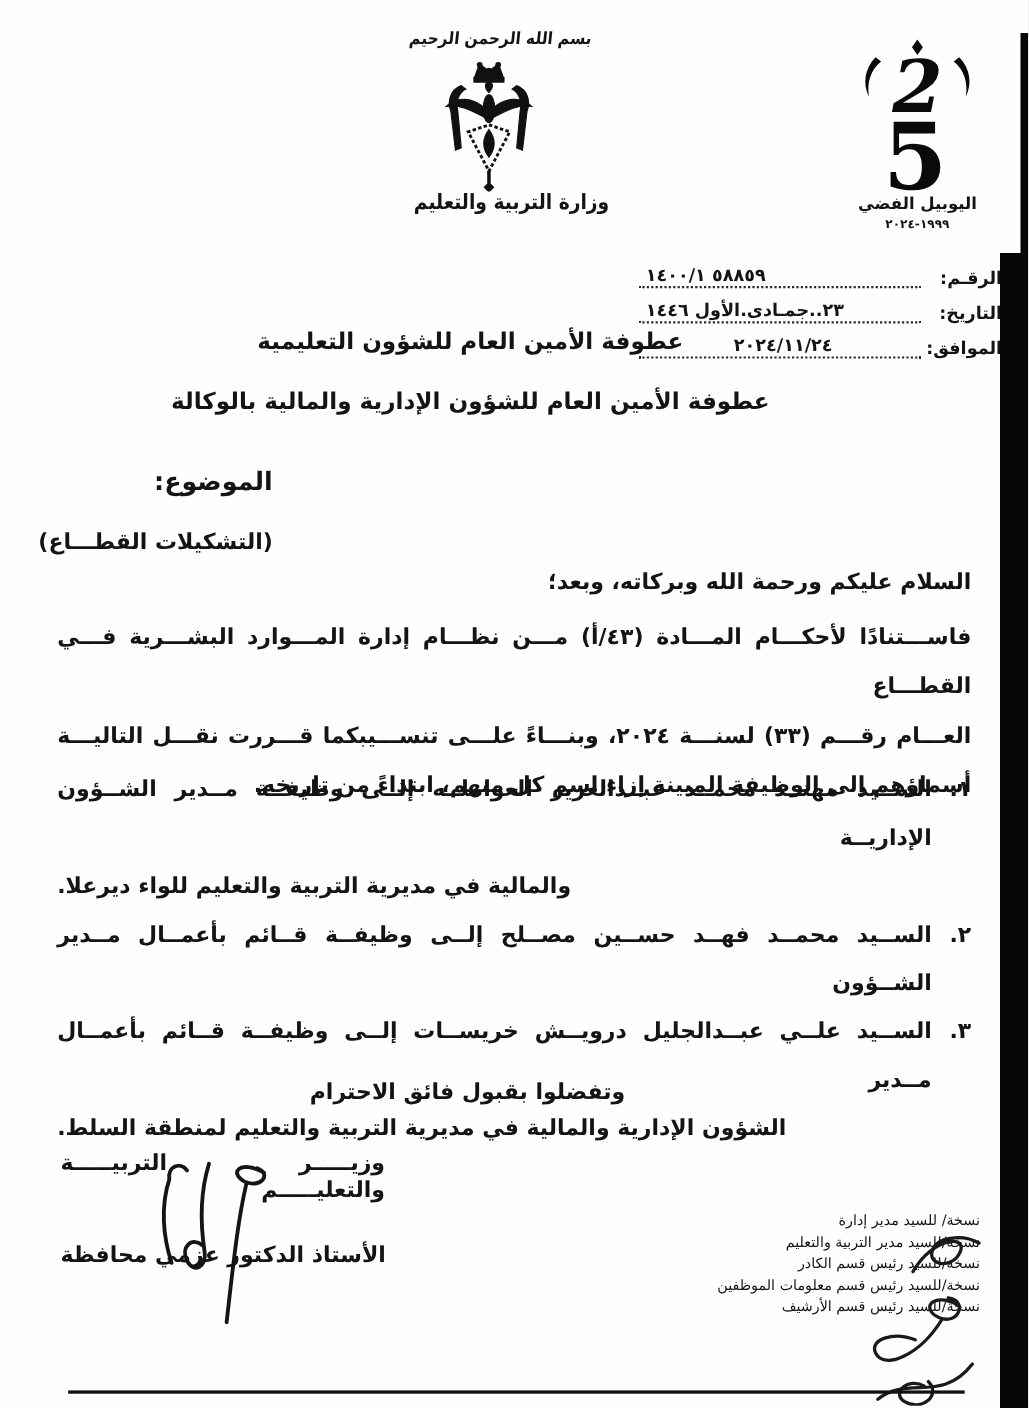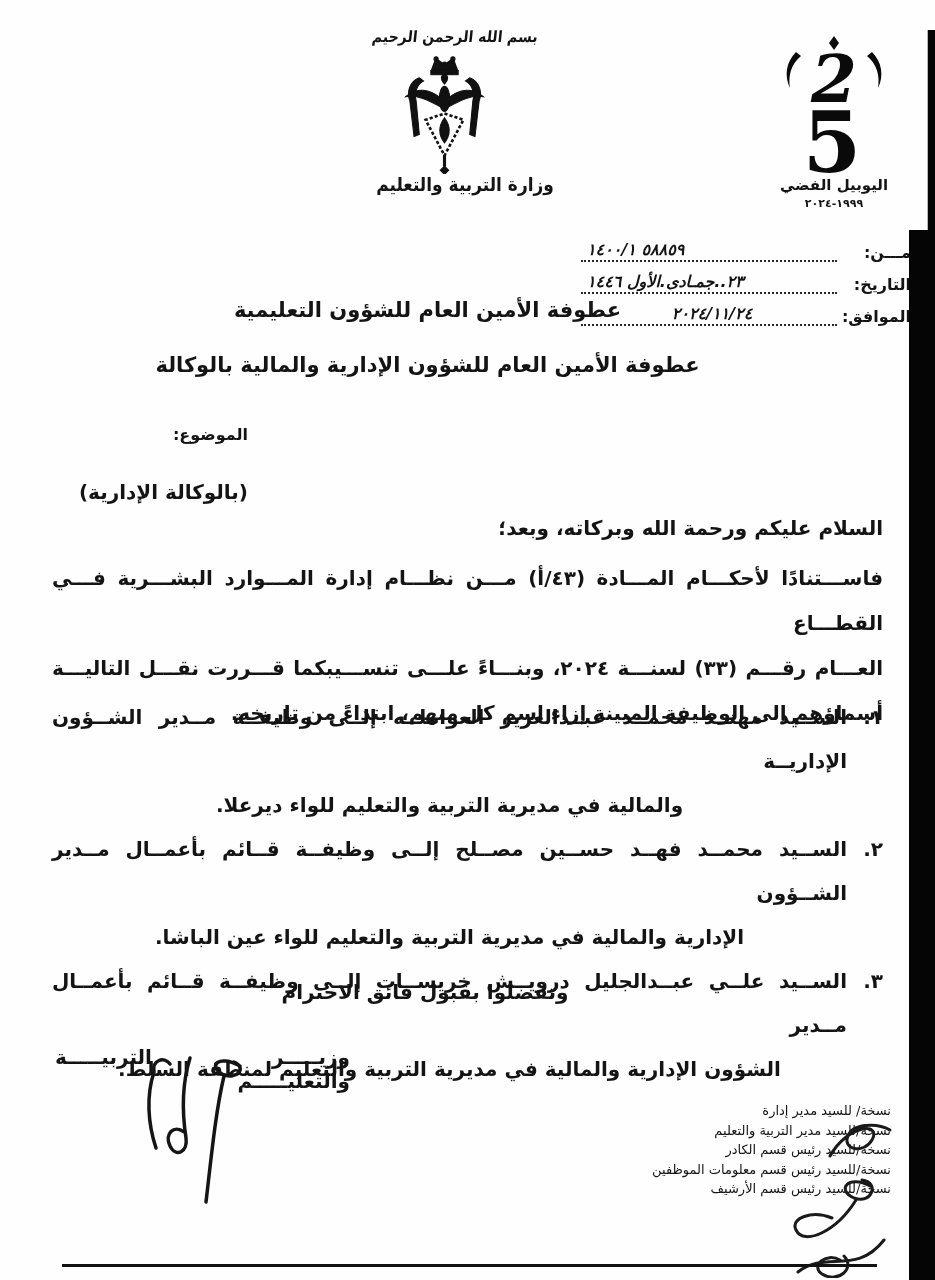--- a/index.html
+++ b/index.html
@@ -19,37 +19,37 @@
   .ministry-name{top:174px;left:340px;width:250px;font-size:17px;text-align:center;
     transform:scaleY(1.12);letter-spacing:.5px;}
   .jubilee{top:30px;left:758px;width:152px;text-align:center;}
   .jubilee .label{font-size:15px;margin-top:-4px;}
   .jubilee .years{font-size:11px;letter-spacing:2px;margin-top:3px;}
   
   .refblock{top:230px;right:24px;width:330px;}
   .ref-row{display:flex;align-items:flex-end;height:32px;}
   .ref-label{width:74px;font-size:16px;flex:0 0 auto;}
   .ref-box{flex:1;border-bottom:2px dotted #2a2a2a;padding-bottom:1px;}
-  .ref-val{display:block;text-align:left;font-size:16px;letter-spacing:2px;padding-left:6px;font-style:italic;}
+  .ref-val{display:block;text-align:left;font-size:16px;letter-spacing:2px;padding-left:6px;}
   
   .recip1{top:298px;left:0;width:855px;text-align:center;font-size:21px;}
   .recip2{top:353px;left:0;width:855px;text-align:center;font-size:21px;}
   
-  .subj-label{top:425px;right:687px;font-size:16px;white-space:nowrap;}
+  .subj-label{top:425px;right:687px;font-size:23px;white-space:nowrap;}
   .subj-value{top:480px;right:687px;font-size:20px;white-space:nowrap;}
   
   .greeting{top:516px;right:52px;font-size:20px;white-space:nowrap;}
   .bodypara{top:556px;left:52px;right:52px;font-size:20px;line-height:45px;}
   .bodypara .last{text-align:right;text-align-last:right;}
   
   .items{top:695px;left:52px;right:52px;font-size:20px;line-height:44px;}
   .item-row{display:flex;}
   .item-marker{flex:0 0 36px;}
   .item-text{flex:1;}
-  .item-cont{margin-right:36px;text-align:center;}
+  .item-cont{margin-right:36px;text-align:left;}
   
   .closing{top:980px;left:0;width:850px;text-align:center;font-size:20px;}
   .minister-title{top:1045px;left:55px;width:295px;font-size:20px;}
   .sig-svg{top:1050px;left:112px;width:160px;height:165px;}
   .minister-name{top:1128px;left:55px;font-size:20px;white-space:nowrap;}
   
   .copies{top:1101px;right:44px;text-align:right;font-size:13px;line-height:19.5px;font-weight:400;}
   
   .edge-band{right:0;top:30px;width:26px;height:1250px;background:#050505;
     clip-path:polygon(72% 0,100% 0,100% 100%,0 100%,0 16%,72% 16%);}
@@ -98,21 +98,21 @@
         <text x="76" y="72" text-anchor="middle" font-family="DejaVu Serif, serif" font-size="66" font-style="italic">2</text>
         <text x="74" y="142" text-anchor="middle" font-family="DejaVu Serif, serif" font-size="84">5</text>
       </g>
     </svg>
     <div class="label">اليوبيل الفضي</div>
     <div class="years">١٩٩٩-٢٠٢٤</div>
   </div>
 
   <div class="abs refblock">
     <div class="ref-row">
-      <span class="ref-label">مـــن:</span>
+      <span class="ref-label">الرقـم:</span>
       <span class="ref-box">
         <span class="ref-val ltr">٥٨٨٥٩ ١٤٠٠/١</span>
       </span>
     </div>
     <div class="ref-row">
       <span class="ref-label">التاريخ:</span>
       <span class="ref-box">
         <span class="ref-val" style="letter-spacing:0;">٢٣..جمـادى.الأول ١٤٤٦</span>
       </span>
     </div>
@@ -121,21 +121,21 @@
       <span class="ref-box">
         <span class="ref-val ltr" style="letter-spacing:3px;text-align:center;">٢٠٢٤/١١/٢٤</span>
       </span>
     </div>
   </div>
 
   <div class="abs recip2 nowrap">عطوفة الأمين العام للشؤون الإدارية والمالية بالوكالة</div>
   <div class="abs recip1 nowrap">عطوفة الأمين العام للشؤون التعليمية</div>
 
   <div class="abs subj-label">الموضوع:</div>
-  <div class="abs subj-value">(بالوكالة الإدارية)</div>
+  <div class="abs subj-value">(التشكيلات القطـــاع)</div>
 
   <div class="abs greeting">السلام عليكم ورحمة الله وبركاته، وبعد؛</div>
 
   <div class="abs bodypara">
     <div class="just">فاســـتنادًا لأحكـــام المـــادة (٤٣/أ) مـــن نظـــام إدارة المـــوارد البشـــرية فـــي القطـــاع</div>
     <div class="just">العـــام رقـــم (٣٣) لسنـــة ٢٠٢٤، وبنـــاءً علـــى تنســـيبكما قـــررت نقـــل التاليـــة</div>
     <div class="last">أسماؤهم إلى الوظيفة المبينة إزاء اسم كل منهم، ابتداءً من تاريخه.</div>
   </div>
 
   <div class="abs items">
@@ -144,21 +144,20 @@
         <span class="item-marker">١.</span>
         <div class="item-text just">الســيد مهنــد محمــد عبــدالعزيز العواملــه إلــى وظيفــة مــدير الشــؤون الإداريــة</div>
       </div>
       <div class="item-cont">والمالية في مديرية التربية والتعليم للواء ديرعلا.</div>
     </div>
     <div>
       <div class="item-row">
         <span class="item-marker">٢.</span>
         <div class="item-text just">الســيد محمــد فهــد حســين مصــلح إلــى وظيفــة قــائم بأعمــال مــدير الشــؤون</div>
       </div>
-      <div class="item-cont">الإدارية والمالية في مديرية التربية والتعليم للواء عين الباشا.</div>
     </div>
     <div>
       <div class="item-row">
         <span class="item-marker">٣.</span>
         <div class="item-text just">الســيد علــي عبــدالجليل درويــش خريســات إلــى وظيفــة قــائم بأعمــال مــدير</div>
       </div>
       <div class="item-cont">الشؤون الإدارية والمالية في مديرية التربية والتعليم لمنطقة السلط.</div>
     </div>
   </div>
 
@@ -166,20 +165,21 @@
 
   <div class="abs closing">وتفضلوا بقبول فائق الاحترام</div>
 
   <svg class="abs sig-svg" viewBox="0 0 160 165" fill="none" stroke="#151515" stroke-width="3.5" stroke-linecap="round">
     <path d="M128,16 C106,4 96,16 110,24 C124,31 136,18 122,12"></path>
     <path d="M112,26 C104,60 100,100 94,152"></path>
     <path d="M78,8 C70,34 70,62 74,88 C76,102 64,108 58,96 C52,84 62,74 72,82"></path>
     <path d="M42,22 C40,10 52,6 58,14 M42,22 C34,46 36,74 44,98"></path>
   </svg>
 
+  <div class="abs minister-name">الأستاذ الدكتور عزمي محافظة</div>
 
   <div class="abs copies">
     <div>نسخة/ للسيد مدير إدارة</div>
     <div>نسخة/للسيد مدير التربية والتعليم</div>
     <div>نسخة/للسيد رئيس قسم الكادر</div>
     <div>نسخة/للسيد رئيس قسم معلومات الموظفين</div>
     <div>نسخة/للسيد رئيس قسم الأرشيف</div>
   </div>
 
   <svg class="abs" style="left:820px;top:1112px;width:90px;height:66px;" viewBox="0 0 90 66" fill="none" stroke="#1a1a1a" stroke-width="3" stroke-linecap="round">

